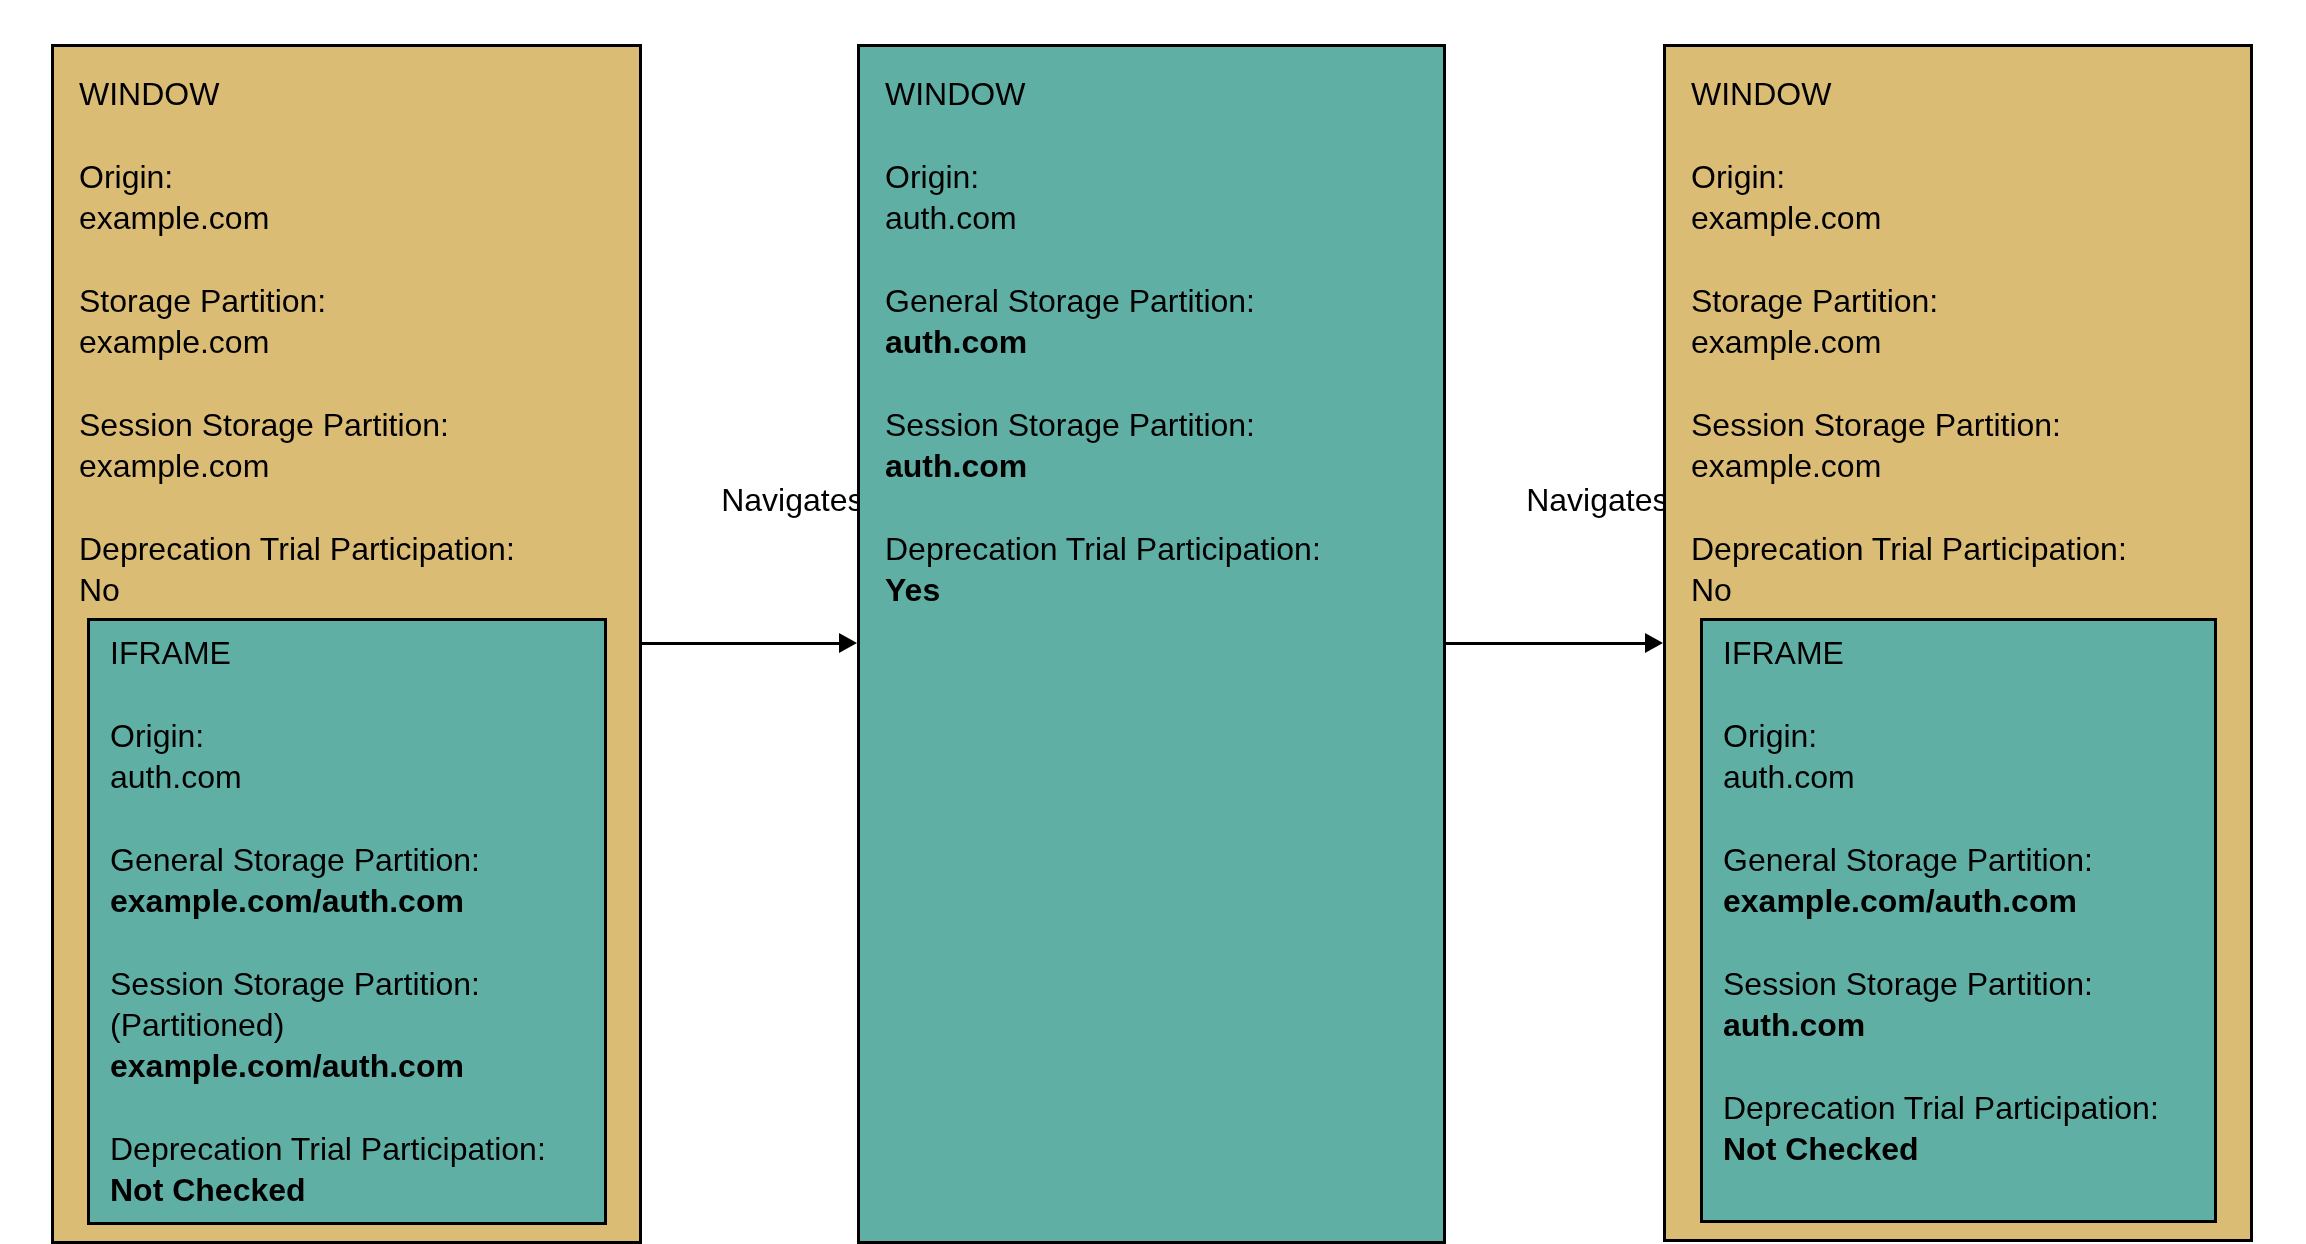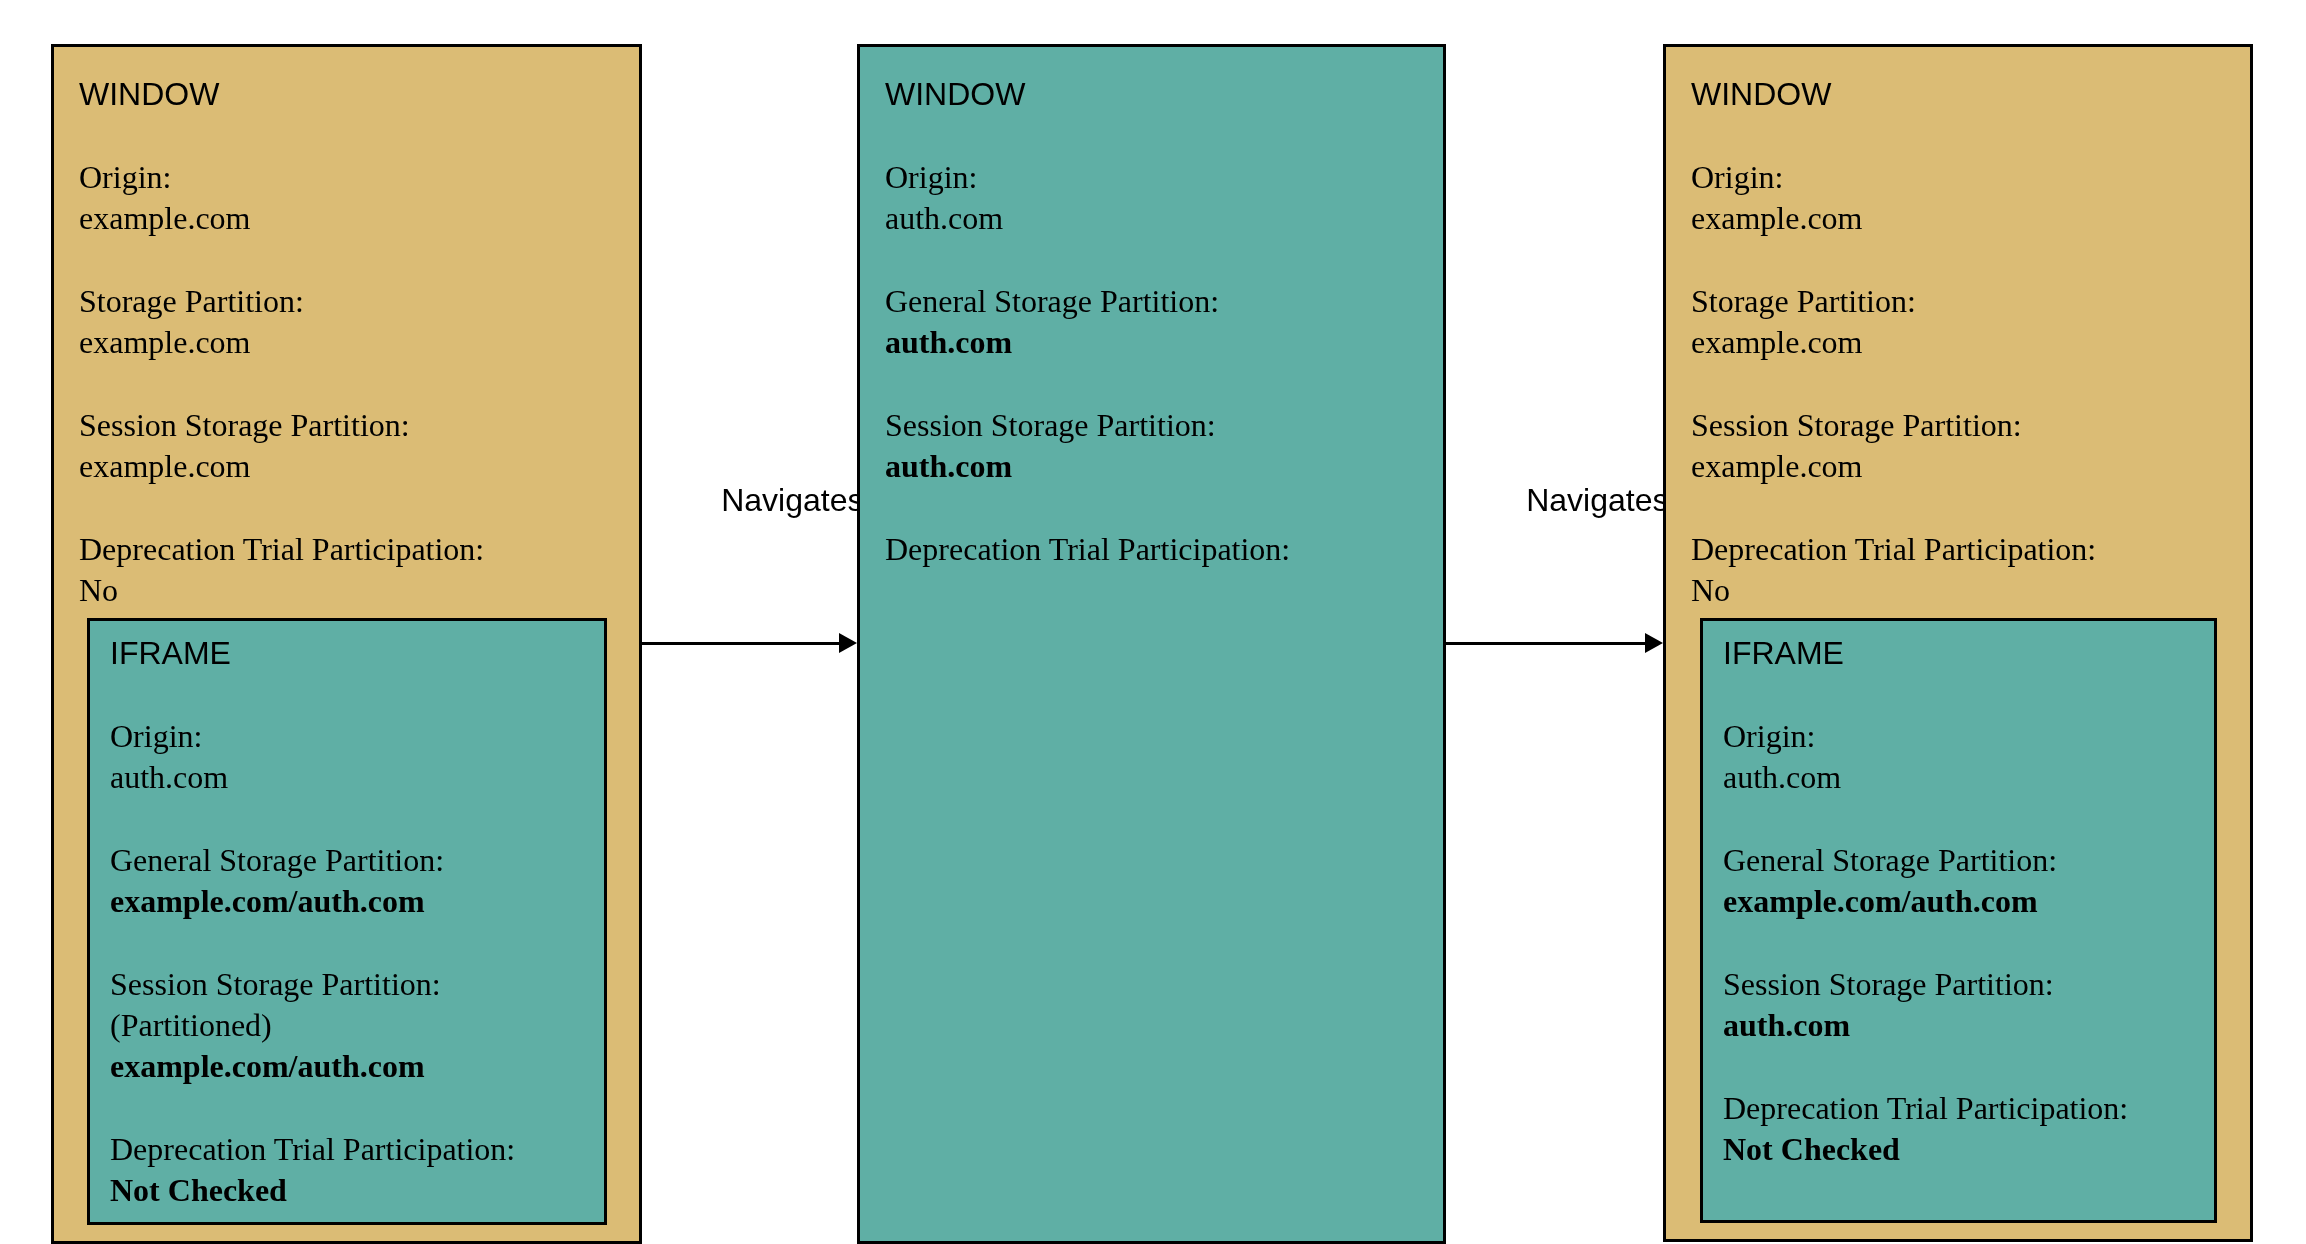--- a/index.html
+++ b/index.html
@@ -17,21 +17,21 @@
   .box{
     position:absolute;
     border:3px solid #000000;
     box-sizing:border-box;
   }
   .tan{background:#DBBC75;}
   .teal{background:#5FAFA5;}
   .win-content{padding:27px 25px 0 25px;}
   .iframe-content{padding:12px 20px 0 20px;}
   .box-title{font-weight:400;}
-  .field{margin-top:42px;font-family:Liberation Serif, serif;}
+  .field{margin-top:42px;}
   .line{white-space:nowrap;}
   .bold{font-weight:700;}
   .arrow-line{
     position:absolute;
     height:3px;
     background:#000000;
   }
   .arrow-head{
     position:absolute;
     width:0;height:0;
@@ -109,20 +109,21 @@
       <div class="field">
         <div class="line">General Storage Partition:</div>
         <div class="line bold">auth.com</div>
       </div>
       <div class="field">
         <div class="line">Session Storage Partition:</div>
         <div class="line bold">auth.com</div>
       </div>
       <div class="field">
         <div class="line">Deprecation Trial Participation:</div>
+        <div class="line bold">Yes</div>
       </div>
     </div>
   </div>
 
   <div class="arrow-label" style="left:1404px;top:452px;">Navigates to</div>
   <div class="arrow-line" style="left:1446px;top:614px;width:200px;"></div>
   <div class="arrow-head" style="left:1645px;top:605px;"></div>
 
   <div class="box tan" style="left:1663px;top:16px;width:590px;height:1198px;">
     <div class="win-content">

